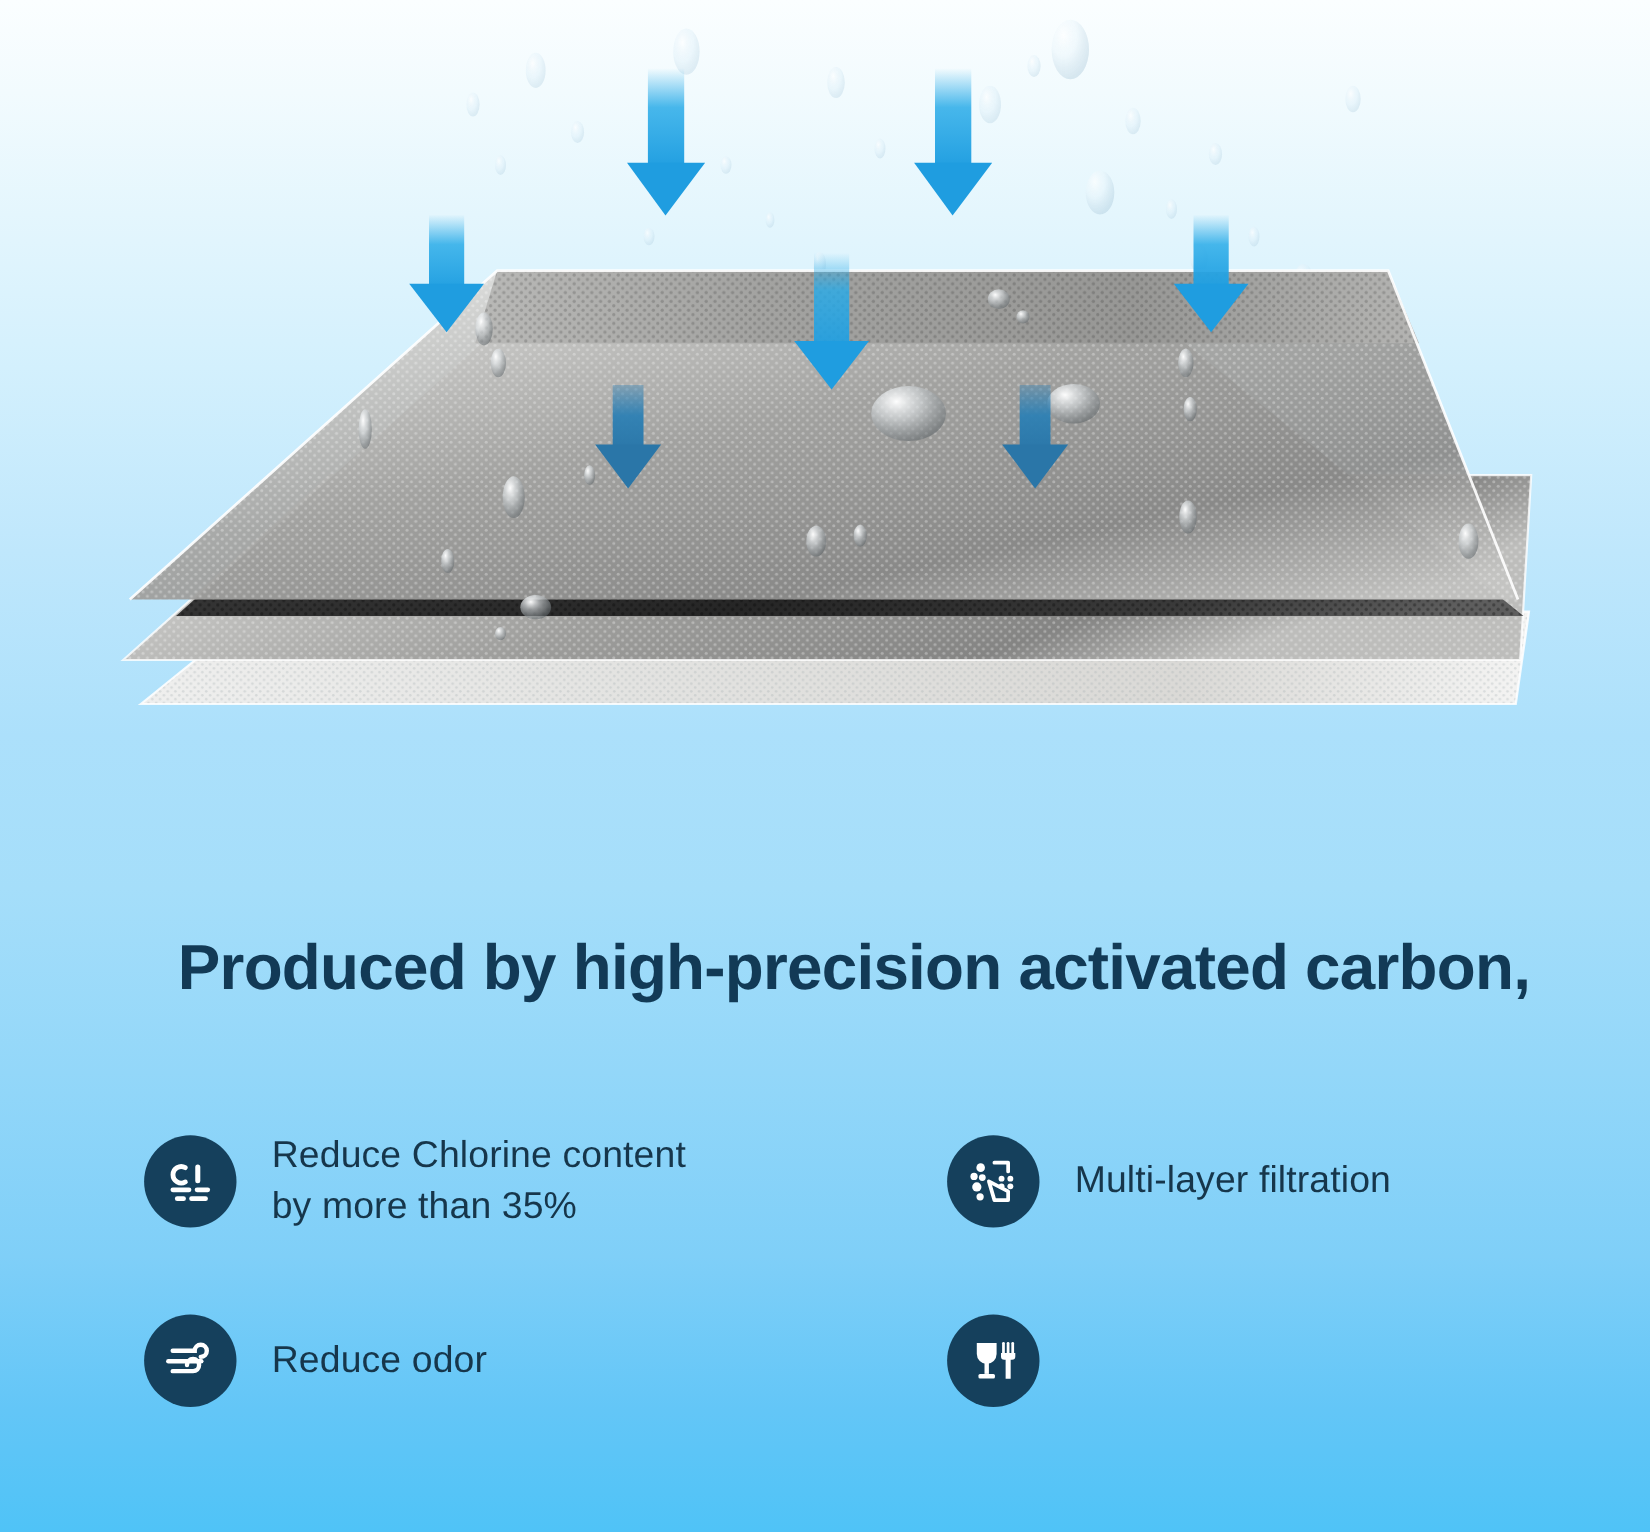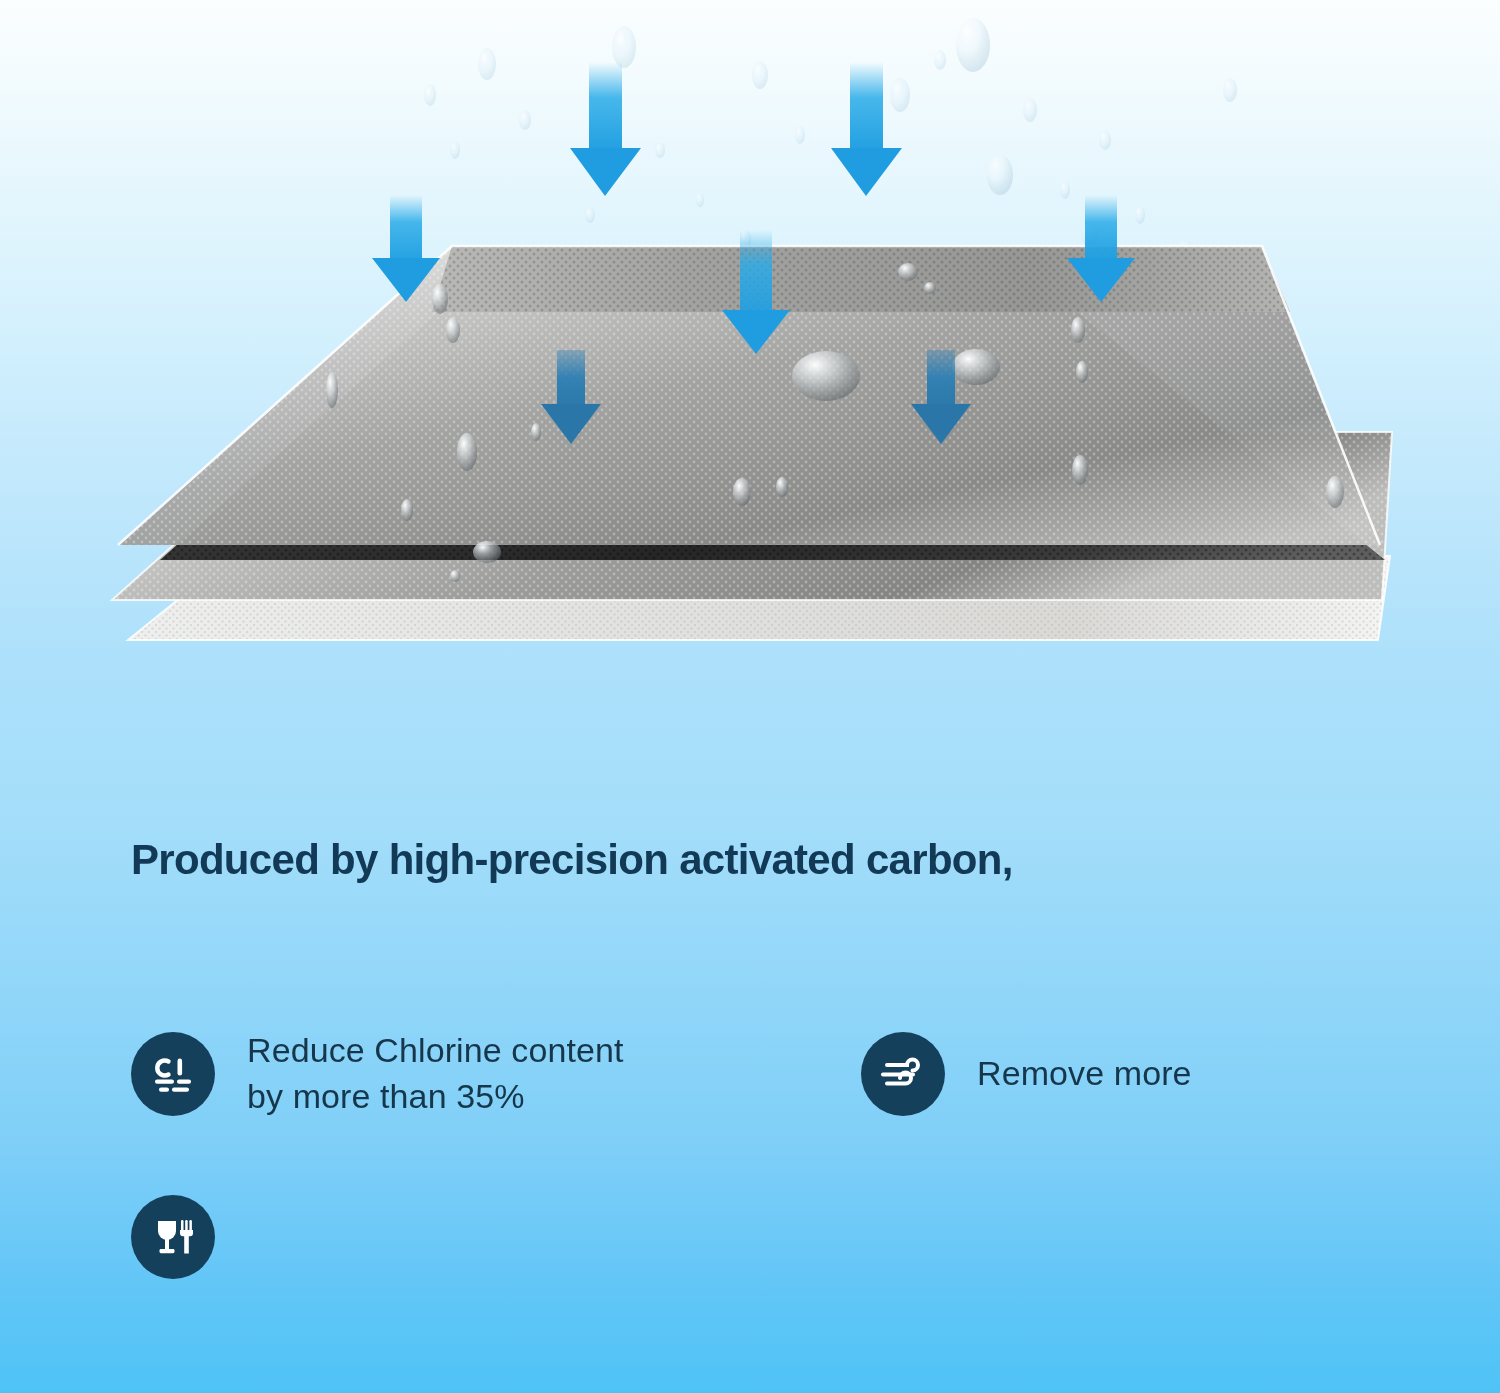--- a/index.html
+++ b/index.html
@@ -69,24 +69,25 @@
     pointer-events: none;
   }
 
   
   .headline {
     position: absolute;
     left: 131px;
     top: 806px;
     width: 1260px;
     color: #123a56;
-    font-size: 42px;
+    font-size: 58px;
     font-weight: 700;
     line-height: 1.22;
     letter-spacing: -0.7px;
+    text-align: right;
   }
   .headline .ln {
     display: block;
     white-space: nowrap;
   }
 
   
   .features {
     position: absolute;
     left: 131px;
@@ -343,30 +344,47 @@
           <rect x="8" y="31.5" width="19" height="4.3" rx="2.1" fill="#fff"></rect>
           <rect x="30" y="31.5" width="14" height="4.3" rx="2.1" fill="#fff"></rect>
           <rect x="12" y="39.5" width="10" height="4.3" rx="2.1" fill="#fff"></rect>
           <rect x="25" y="39.5" width="17" height="4.3" rx="2.1" fill="#fff"></rect>
         </svg>
       </span>
       <span class="feature-label">Reduce Chlorine content
 by more than 35%</span>
     </div>
 
+    <div class="feature">
+      <span class="feature-badge">
+        <svg width="52" height="52" viewBox="0 0 52 52" fill="none">
+          <path d="M27 9 L39.5 9 L39.5 17 M39.5 35 L39.5 43 L27 43 L22 26 Z" stroke="#fff" stroke-width="3.4" stroke-linejoin="round" stroke-linecap="round" fill="none"></path>
+          <circle cx="14.5" cy="13.5" r="3.9" fill="#fff"></circle>
+          <circle cx="8.5" cy="21.5" r="3.3" fill="#fff"></circle>
+          <circle cx="16" cy="22.5" r="3.1" fill="#fff"></circle>
+          <circle cx="11" cy="31" r="4.2" fill="#fff"></circle>
+          <circle cx="14" cy="40" r="3.3" fill="#fff"></circle>
+          <circle cx="33.5" cy="23.5" r="2.7" fill="#fff"></circle>
+          <circle cx="41.5" cy="23.5" r="2.7" fill="#fff"></circle>
+          <circle cx="33.5" cy="30.5" r="2.7" fill="#fff"></circle>
+          <circle cx="41.5" cy="30.5" r="2.7" fill="#fff"></circle>
+        </svg>
+      </span>
+      <span class="feature-label">Multi-layer filtration</span>
+    </div>
 
     <div class="feature">
       <span class="feature-badge">
         <svg width="52" height="52" viewBox="0 0 52 52" fill="none" stroke="#fff" stroke-width="4" stroke-linecap="round" fill-opacity="0">
           <path d="M10 17 H30 a5.5 5.5 0 1 1 5.5 5.5"></path>
           <path d="M6 26.5 H36"></path>
           <path d="M10 35.5 H28.5 a5.5 5.5 0 1 0 -5.5 -5.5"></path>
         </svg>
       </span>
-      <span class="feature-label">Remove more</span>
+      <span class="feature-label">Reduce odor</span>
     </div>
 
     <div class="feature">
       <span class="feature-badge">
         <svg width="52" height="52" viewBox="0 0 52 52" fill="none">
           <path d="M11 10 H29 V20 a9 9 0 0 1 -18 0 Z" fill="#fff"></path>
           <rect x="18" y="26" width="4" height="12" fill="#fff"></rect>
           <rect x="12.5" y="38" width="15" height="4.2" rx="1.4" fill="#fff"></rect>
           <rect x="34" y="9" width="2.5" height="11" rx="1.2" fill="#fff"></rect>
           <rect x="38.2" y="9" width="2.5" height="11" rx="1.2" fill="#fff"></rect>

